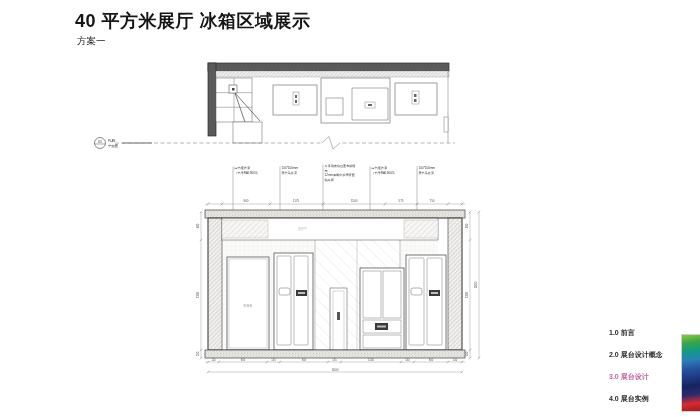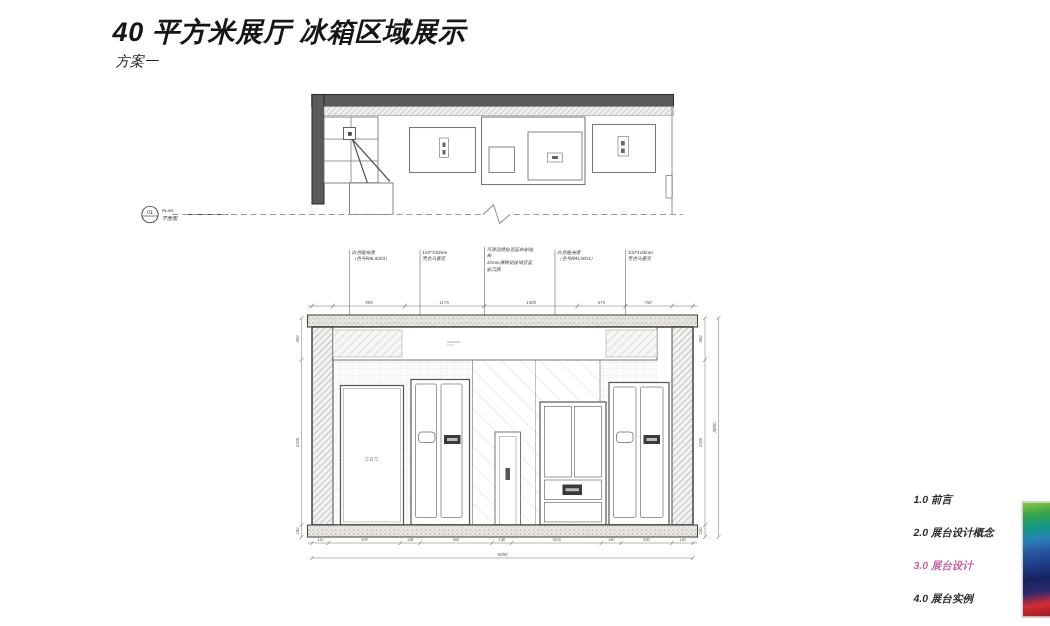--- a/index.html
+++ b/index.html
@@ -1,18 +1,18 @@
 <!DOCTYPE html>
 <html><head>
 <meta charset="utf-8">
 <style>
   html,body{margin:0;padding:0;}
   body{width:700px;height:417px;position:relative;background:#ffffff;
        font-family:"Liberation Sans","DejaVu Sans",sans-serif;color:#1a1a1a;}
-  .page{position:absolute;inset:0;overflow:hidden;background:#fff;font-style:italic;}
+  .page{position:absolute;inset:0;overflow:hidden;background:#fff;}
   .title{position:absolute;left:75px;top:9px;font-size:18px;font-weight:600;
          color:#161616;letter-spacing:.5px;white-space:nowrap;}
   .subtitle{position:absolute;left:77px;top:35px;font-size:9.5px;color:#222;}
   svg{position:absolute;}
   svg text{font-family:"Liberation Sans","DejaVu Sans",sans-serif;}
   #plan-svg{left:90px;top:58px;width:380px;height:100px;}
   #elev-svg{left:190px;top:160px;width:300px;height:220px;}
   .menu{position:absolute;left:609px;top:328px;width:70px;}
   .menu-item{font-size:7px;font-weight:bold;color:#2b2b2b;margin-bottom:12px;
              white-space:nowrap;cursor:pointer;}

